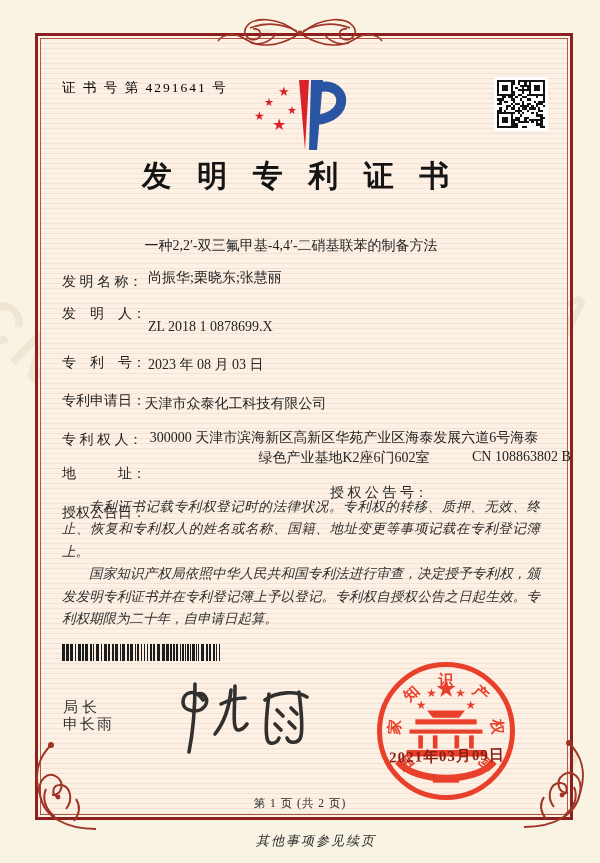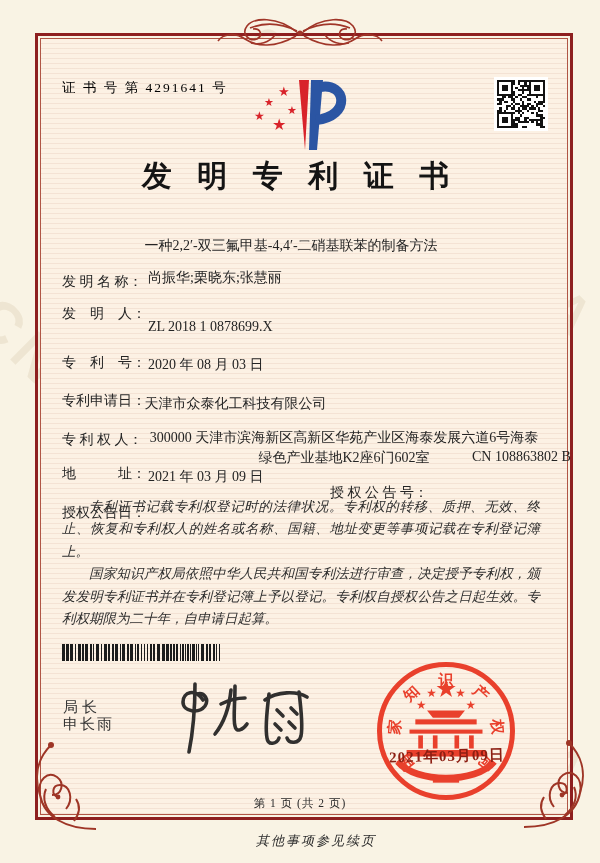--- a/index.html
+++ b/index.html
@@ -578,33 +578,32 @@
   <div class="row" style="top:268px;">
     <span class="lbl">发　明　人：</span>
     <span class="val">尚振华;栗晓东;张慧丽</span>
   </div>
   <div class="row" style="top:317px;">
     <span class="lbl">专　利　号：</span>
     <span class="val">ZL 2018 1 0878699.X</span>
   </div>
   <div class="row" style="top:355px;">
     <span class="lbl">专利申请日：</span>
-    <span class="val">2020 年 08 月 03 日</span>
+    <span class="val">2023 年 08 月 03 日</span>
   </div>
   <div class="row" style="top:394px;">
     <span class="lbl">专 利 权 人：</span>
     <span class="val">天津市众泰化工科技有限公司</span>
   </div>
   <div class="row addr" style="top:428px;text-align:center;">
     <span class="lbl">地　　　址：</span>
     <span class="val">300000 天津市滨海新区高新区华苑产业区海泰发展六道6号海泰绿色产业基地K2座6门602室</span>
   </div>
   <div class="row" style="top:467px;">
     <span class="lbl">授权公告日：</span>
-    <span class="val">2021 年 03 月 09 日</span>
   </div>
   <div class="row grant2" style="top:447px;gap:42px;">
     <span class="lbl" style="min-width:98px;">授 权 公 告 号：</span>
     <span class="val">CN 108863802 B</span>
   </div>
 
   <div class="abs legal">
     <p>专利证书记载专利权登记时的法律状况。专利权的转移、质押、无效、终止、恢复和专利权人的姓名或名称、国籍、地址变更等事项记载在专利登记簿上。</p>
     <p>国家知识产权局依照中华人民共和国专利法进行审查，决定授予专利权，颁发发明专利证书并在专利登记簿上予以登记。专利权自授权公告之日起生效。专利权期限为二十年，自申请日起算。</p>
   </div>

